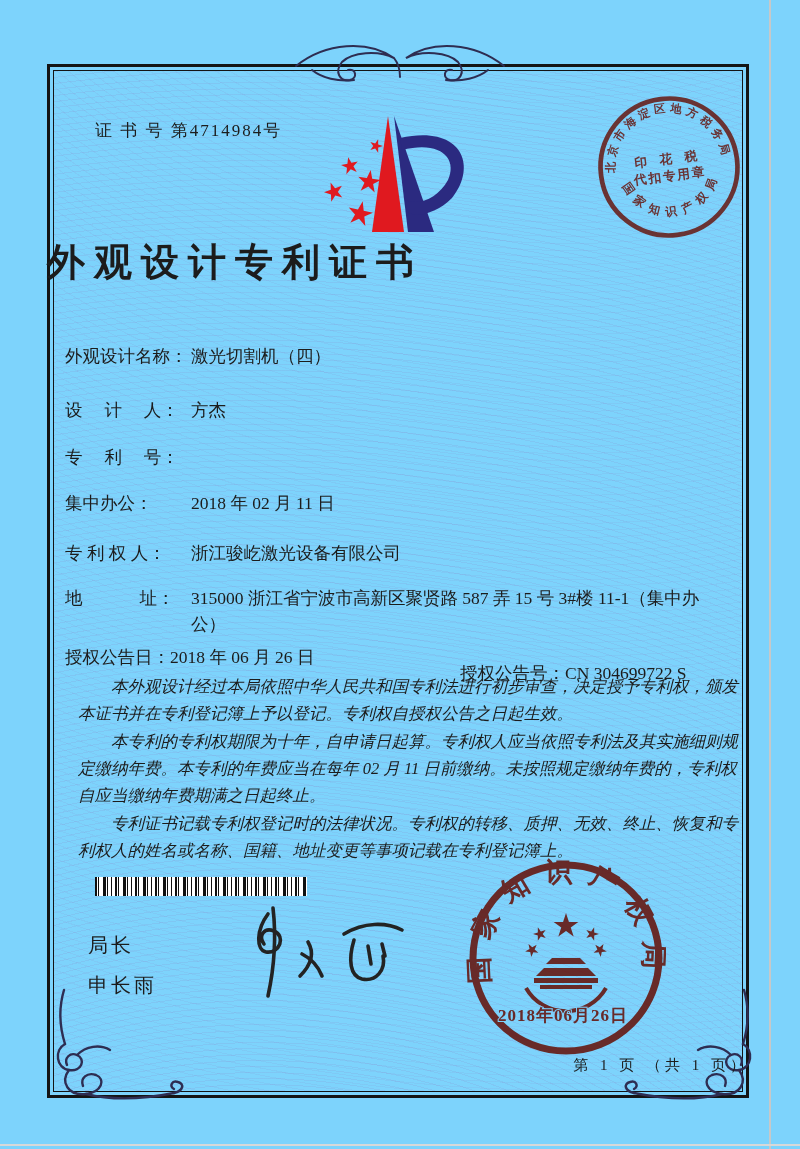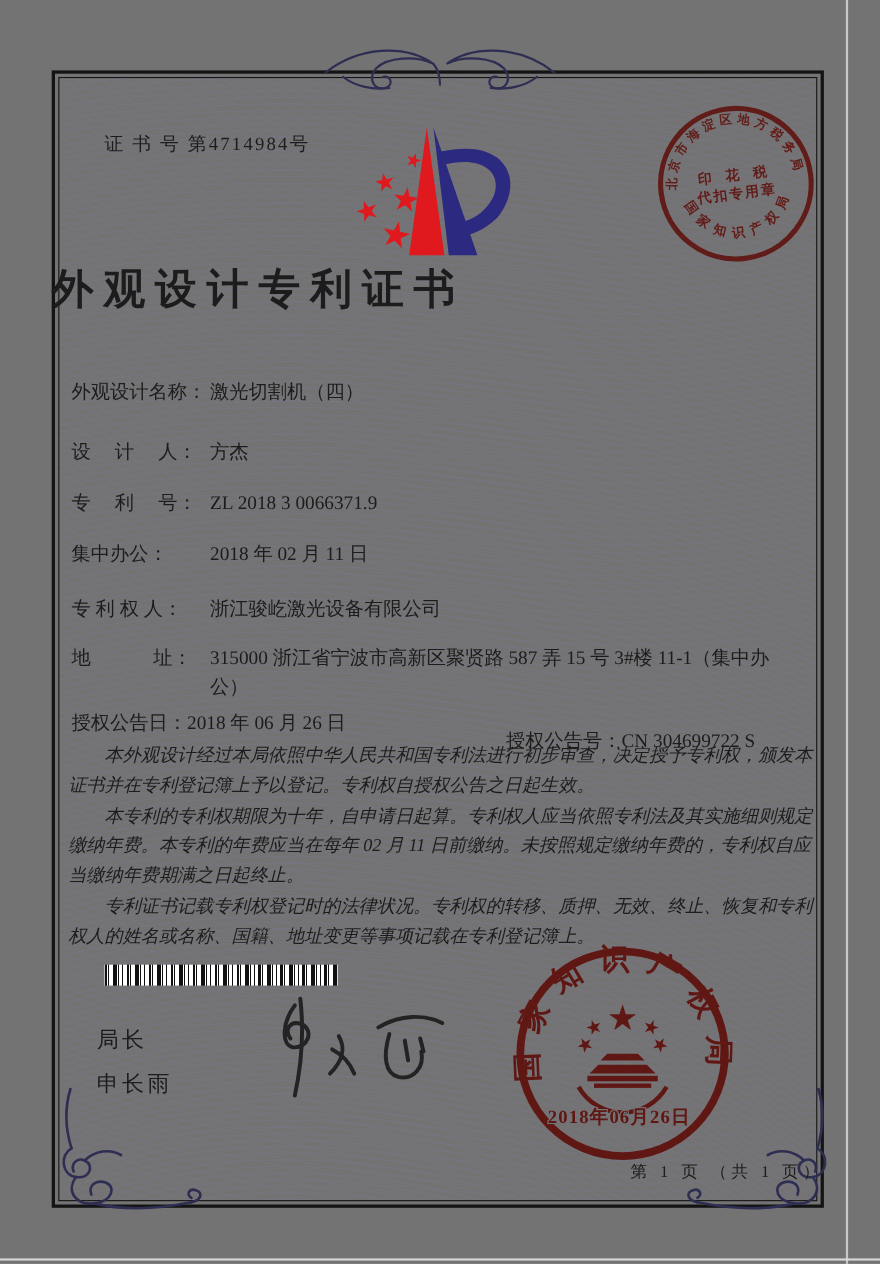--- a/index.html
+++ b/index.html
@@ -1,16 +1,16 @@
 <!DOCTYPE html>
 <html><head>
 <meta charset="utf-8">
 <style>
   html,body{margin:0;padding:0;background:#fff;}
-  #page{position:relative;width:800px;height:1149px;background:#737373;overflow:hidden;
+  #page{position:relative;width:800px;height:1149px;background:#7dd3fc;overflow:hidden;
         font-family:"Liberation Serif","DejaVu Serif",serif;color:#1c1c1c;}
   
   .scan-edge-r{position:absolute;left:769px;top:0;width:2px;height:1149px;background:#c8c8c8;}
   .scan-edge-b{position:absolute;left:0;top:1144px;width:800px;height:2px;background:#d8d8d8;}
 
   
   .frame{position:absolute;left:47px;top:64px;width:696px;height:1028px;border:3px solid #141414;}
   .frame-inner{position:absolute;inset:3px;border:1px solid #141414;
     background:
       repeating-radial-gradient(circle at 30% 160%, rgba(140,120,190,.14) 0 1px, transparent 1px 6px),
@@ -21,21 +21,21 @@
   .title{left:47px;top:237px;width:702px;text-align:left;font-size:38px;font-weight:600;letter-spacing:9px;}
 
   .row{position:absolute;left:65px;width:640px;display:flex;font-size:17.5px;line-height:26px;}
   .row .lbl{width:126px;flex:none;white-space:nowrap;}
   .row .val{flex:1;}
   .r0{top:343px}.r1{top:397px}.r2{top:444px}.r3{top:490px}.r4{top:540px}.r5{top:585px}
   .grant-row{position:absolute;left:65px;top:645px;width:676px;font-size:17.5px;}
   .grant-no{position:absolute;left:395px;top:16px;white-space:nowrap;}
 
   .body-text{left:62px;top:673px;width:678px;font-size:16.5px;line-height:27px;font-style:italic;}
-  .body-text p{margin:0 0 1px 0;text-indent:2em;}
+  .body-text p{margin:0 0 1px 16px;text-indent:2em;}
 
   .barcode{left:95px;top:877px;width:212px;height:19px;
     background:repeating-linear-gradient(90deg,#101010 0 2px,#fff 2px 3px,#101010 3px 4px,#fff 4px 8px,
       #101010 8px 11px,#fff 11px 12px,#101010 12px 13px,#fff 13px 16px,#101010 16px 17px,#fff 17px 20px);}
 
   .director-title{left:88px;top:932px;font-size:20px;letter-spacing:3px;}
   .director-name{left:88px;top:972px;font-size:20px;letter-spacing:3px;}
 
   .signature{left:210px;top:900px;}
   .cnipa-seal{left:466px;top:858px;opacity:.93;mix-blend-mode:multiply;}
@@ -103,21 +103,20 @@
   <div class="row r0">
     <span class="lbl">外观设计名称：</span>
     <span class="val">激光切割机（四）</span>
   </div>
   <div class="row r1">
     <span class="lbl">设　 计　 人：</span>
     <span class="val">方杰</span>
   </div>
   <div class="row r2">
     <span class="lbl">专　 利　 号：</span>
-    <span class="val">ZL 2018 3 0066371.9</span>
   </div>
   <div class="row r3">
     <span class="lbl">集中办公：</span>
     <span class="val">2018 年 02 月 11 日</span>
   </div>
   <div class="row r4">
     <span class="lbl">专 利 权 人：</span>
     <span class="val">浙江骏屹激光设备有限公司</span>
   </div>
   <div class="row r5">

